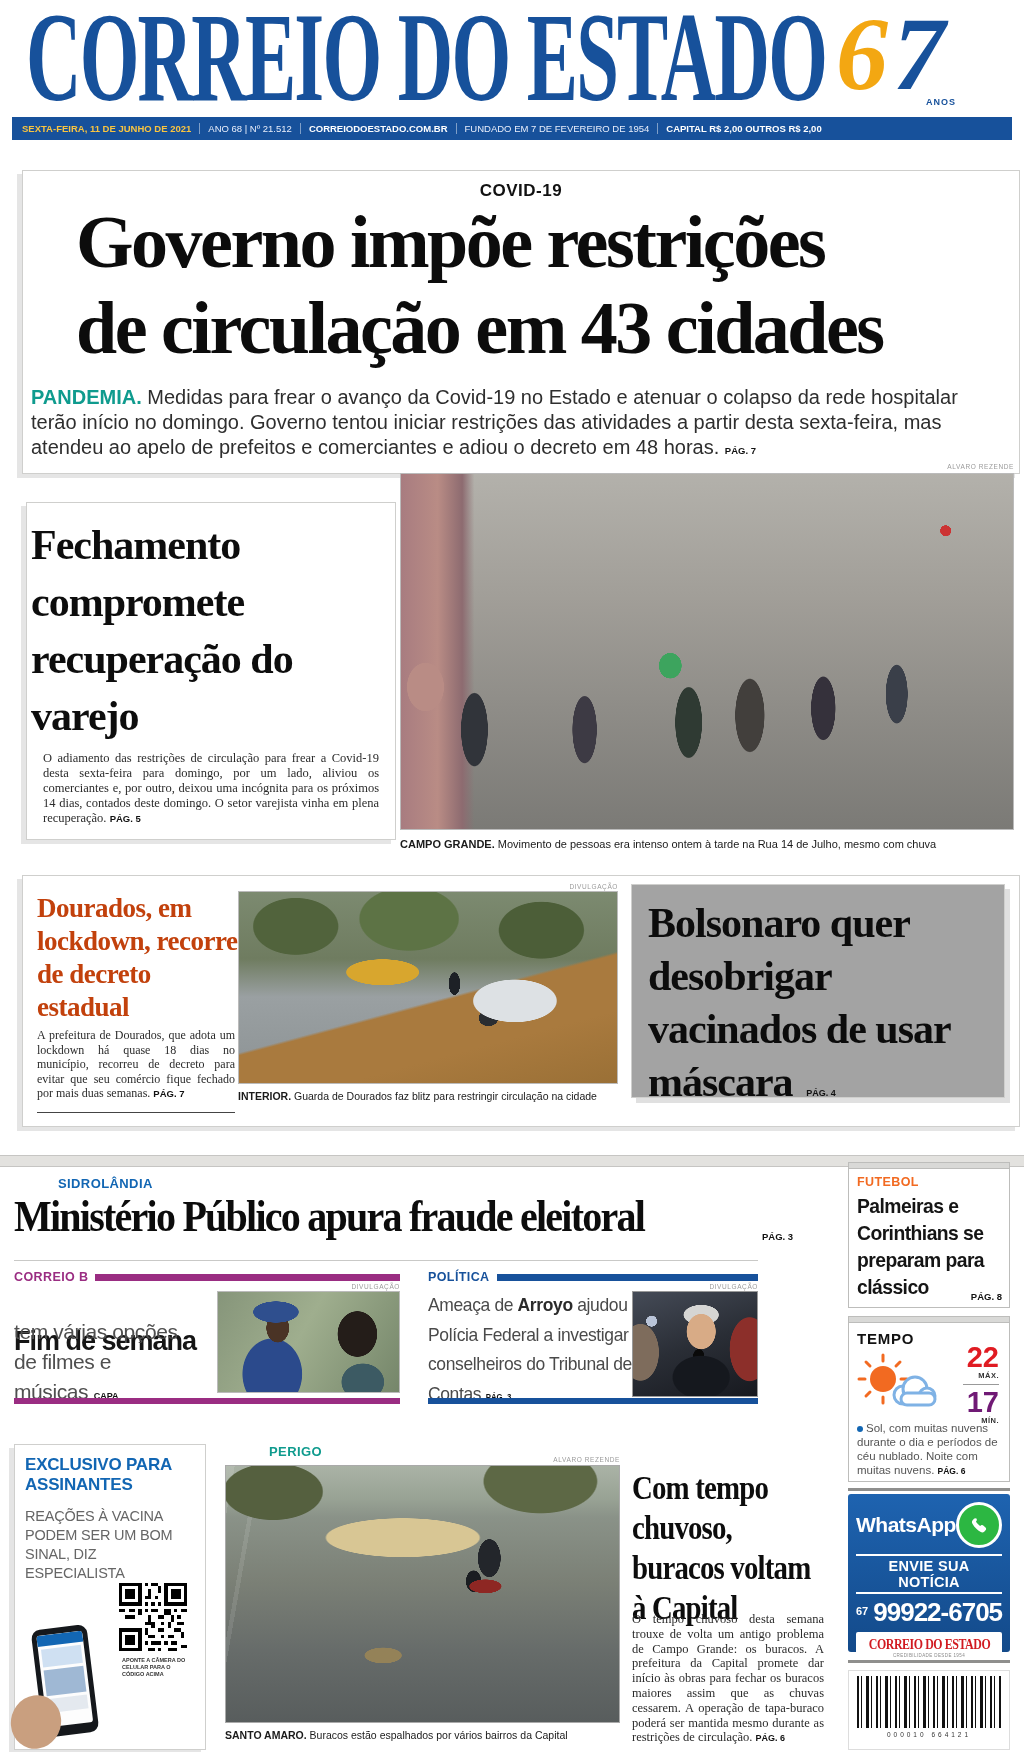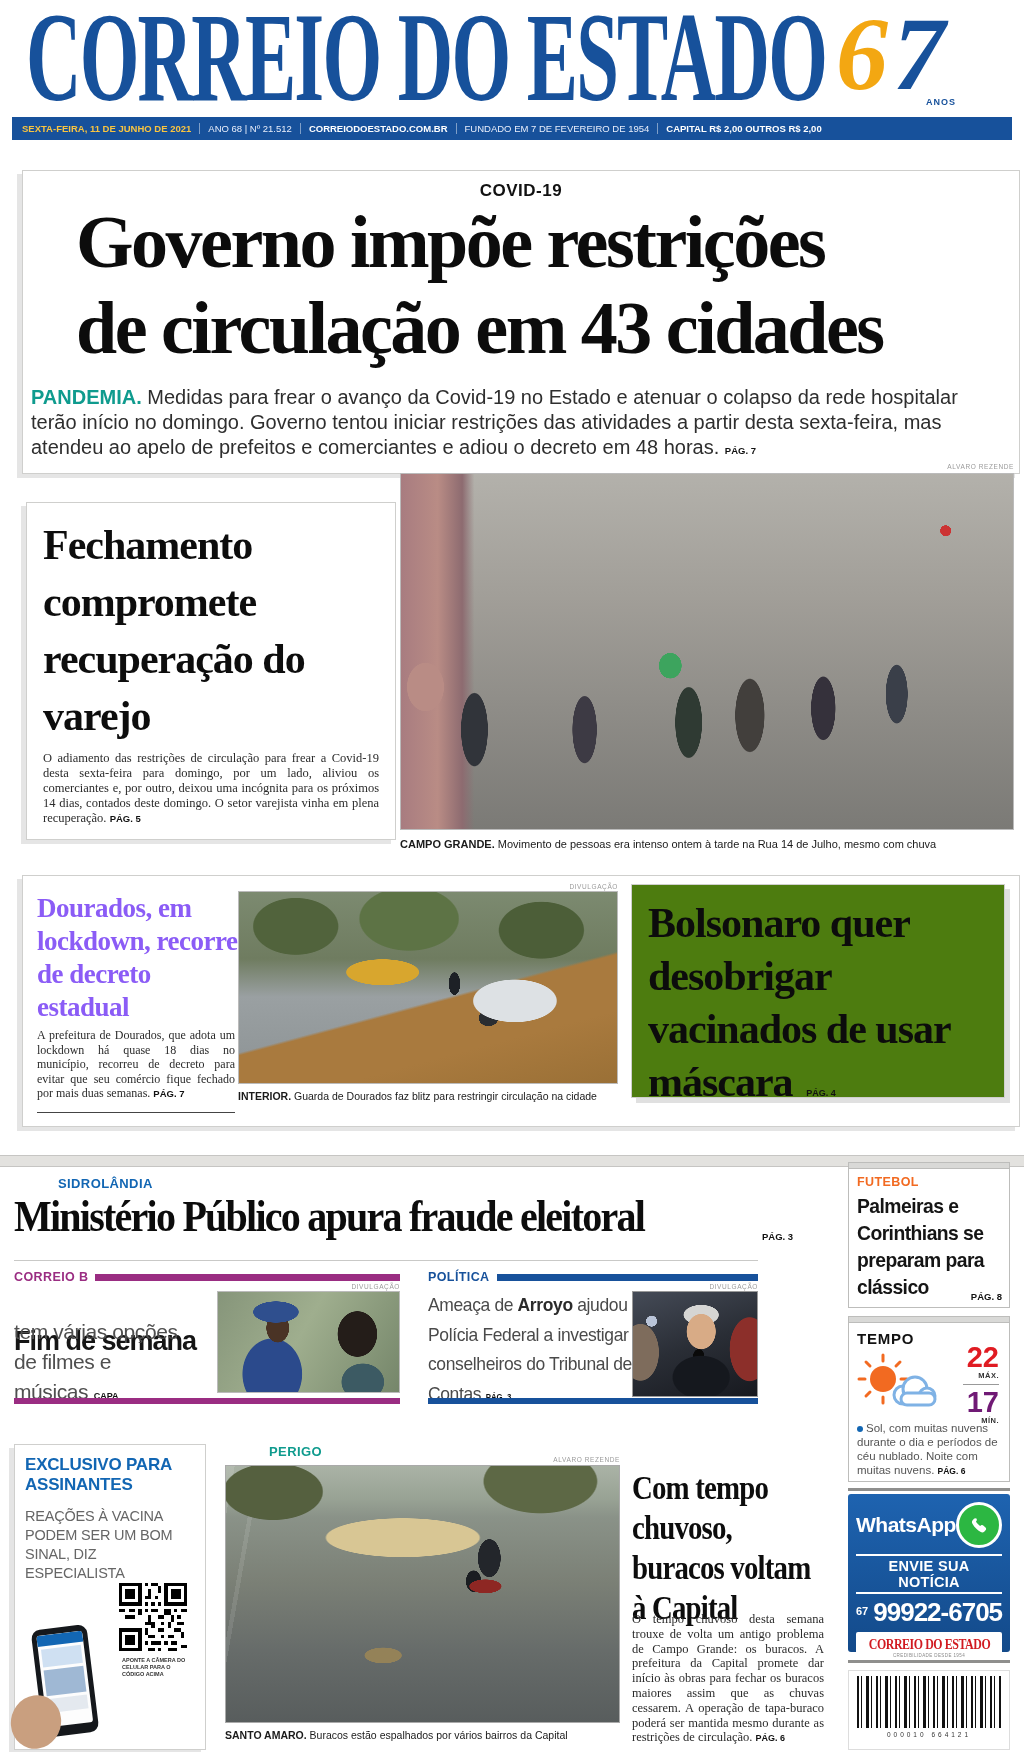--- a/index.html
+++ b/index.html
@@ -53,21 +53,21 @@
   .headline-main{
     left:8px;top:28px;width:980px;
     font-family:"Liberation Serif", serif;font-weight:bold;
     font-size:74px;line-height:86px;letter-spacing:-2.5px;color:#0c0c0c;margin-left:45px;
   }
   .deck{left:8px;top:214px;width:976px;font-size:20px;line-height:25px;color:#2e2e2e;}
   .deck .deck-label{color:#0f9b8e;font-weight:bold;}
 
   
   .box-varejo{left:26px;top:502px;width:368px;height:336px;}
-  .h-varejo{left:16px;top:14px;width:330px;font-weight:bold;font-size:42px;line-height:57px;letter-spacing:-1px;color:#0d0d0d;}
+  .h-varejo{left:4px;top:14px;width:330px;font-weight:bold;font-size:42px;line-height:57px;letter-spacing:-1px;color:#0d0d0d;}
   .b-varejo{left:16px;top:248px;width:336px;font-size:12.5px;line-height:15px;text-align:justify;color:#2b2b2b;}
 
   
   .credit-main{left:400px;top:463px;width:614px;}
   .photo-main{
     left:400px;top:473px;width:614px;height:357px;border:1px solid #bbb;box-sizing:border-box;
     background-image:
       radial-gradient(22px 60px at 12% 72%, #31343a 60%, rgba(0,0,0,0) 62%),
       radial-gradient(20px 55px at 30% 72%, #3d3a44 60%, rgba(0,0,0,0) 62%),
       radial-gradient(22px 58px at 47% 70%, #2f3a33 60%, rgba(0,0,0,0) 62%),
@@ -77,39 +77,39 @@
       radial-gradient(16px 18px at 44% 54%, #3da45e 70%, rgba(0,0,0,0) 72%),
       radial-gradient(9px 9px at 89% 16%, #cc3333 60%, rgba(0,0,0,0) 62%),
       radial-gradient(26px 34px at 4% 60%, #b98c85 70%, rgba(0,0,0,0) 72%),
       linear-gradient(90deg, #a87c80 0, #b98c85 6%, #8d6b70 10%, rgba(0,0,0,0) 12%),
       linear-gradient(180deg, #b3b1ab 0%, #a19e98 35%, #8f8d88 65%, #7b7a76 100%);
   }
   .caption-main{left:400px;top:838px;width:614px;}
 
   
   .box-row3{left:22px;top:875px;width:996px;height:250px;}
-  .h-dourados{left:14px;top:16px;width:210px;font-weight:bold;font-size:27px;line-height:33px;letter-spacing:-.5px;color:#8b5cf6;}
+  .h-dourados{left:14px;top:16px;width:210px;font-weight:bold;font-size:27px;line-height:33px;letter-spacing:-.5px;color:#c2410c;}
   .b-dourados{left:14px;top:152px;width:198px;font-size:12px;line-height:14.5px;text-align:justify;color:#2b2b2b;}
   .rule-dourados{left:14px;top:236px;width:198px;height:1px;background:#444;}
   .credit-dourados{left:215px;top:7px;width:380px;}
   .photo-dourados{
     left:215px;top:15px;width:380px;height:193px;border:1px solid #bbb;box-sizing:border-box;
     background-image:
       radial-gradient(60px 40px at 15% 18%, #51633c 70%, rgba(0,0,0,0) 72%),
       radial-gradient(70px 45px at 45% 14%, #5d7345 70%, rgba(0,0,0,0) 72%),
       radial-gradient(60px 40px at 80% 20%, #4c5e38 70%, rgba(0,0,0,0) 72%),
       radial-gradient(45px 16px at 38% 42%, #d8a62e 80%, rgba(0,0,0,0) 82%),
       radial-gradient(8px 16px at 57% 48%, #1d2126 70%, rgba(0,0,0,0) 72%),
       radial-gradient(55px 28px at 73% 57%, #dde1e4 75%, rgba(0,0,0,0) 77%),
       radial-gradient(12px 10px at 66% 66%, #2a2d31 80%, rgba(0,0,0,0) 82%),
       linear-gradient(165deg, rgba(0,0,0,0) 55%, #a97a3e 56%, #a97a3e 75%, #9a7036 100%),
       linear-gradient(180deg, #7c8a70 0%, #6f7c60 35%, #9aa0a2 55%, #8c9294 100%);
   }
   .caption-dourados{left:215px;top:214px;width:380px;font-size:10.5px;}
-  .box-bolsonaro{left:608px;top:8px;width:372px;height:212px;border:1px solid #cfcfcd;background:#4d7c0f;box-shadow:5px 5px 0 rgba(0,0,0,.12);}
+  .box-bolsonaro{left:608px;top:8px;width:372px;height:212px;border:1px solid #cfcfcd;background:#a3a3a3;box-shadow:5px 5px 0 rgba(0,0,0,.12);}
   .h-bolsonaro{padding:12px 16px 0 16px;font-weight:bold;font-size:42px;line-height:53px;letter-spacing:-1px;color:#0c0c0c;}
   .h-bolsonaro .pg{font-size:9px;margin-left:4px;}
 
   
   .grayband{left:0;top:1155px;width:1024px;height:12px;background:#e3e2df;border-top:1px solid #c6c5c3;border-bottom:1px solid #c6c5c3;box-sizing:border-box;}
   .kicker-sidro{left:14px;top:1176px;font-size:13px;color:#1266b3;}
   .h-sidro{
     left:14px;top:1190px;width:830px;
     font-family:"Liberation Serif", serif;font-weight:bold;
     font-size:45px;line-height:52px;letter-spacing:-2px;color:#0c0c0c;white-space:nowrap;

